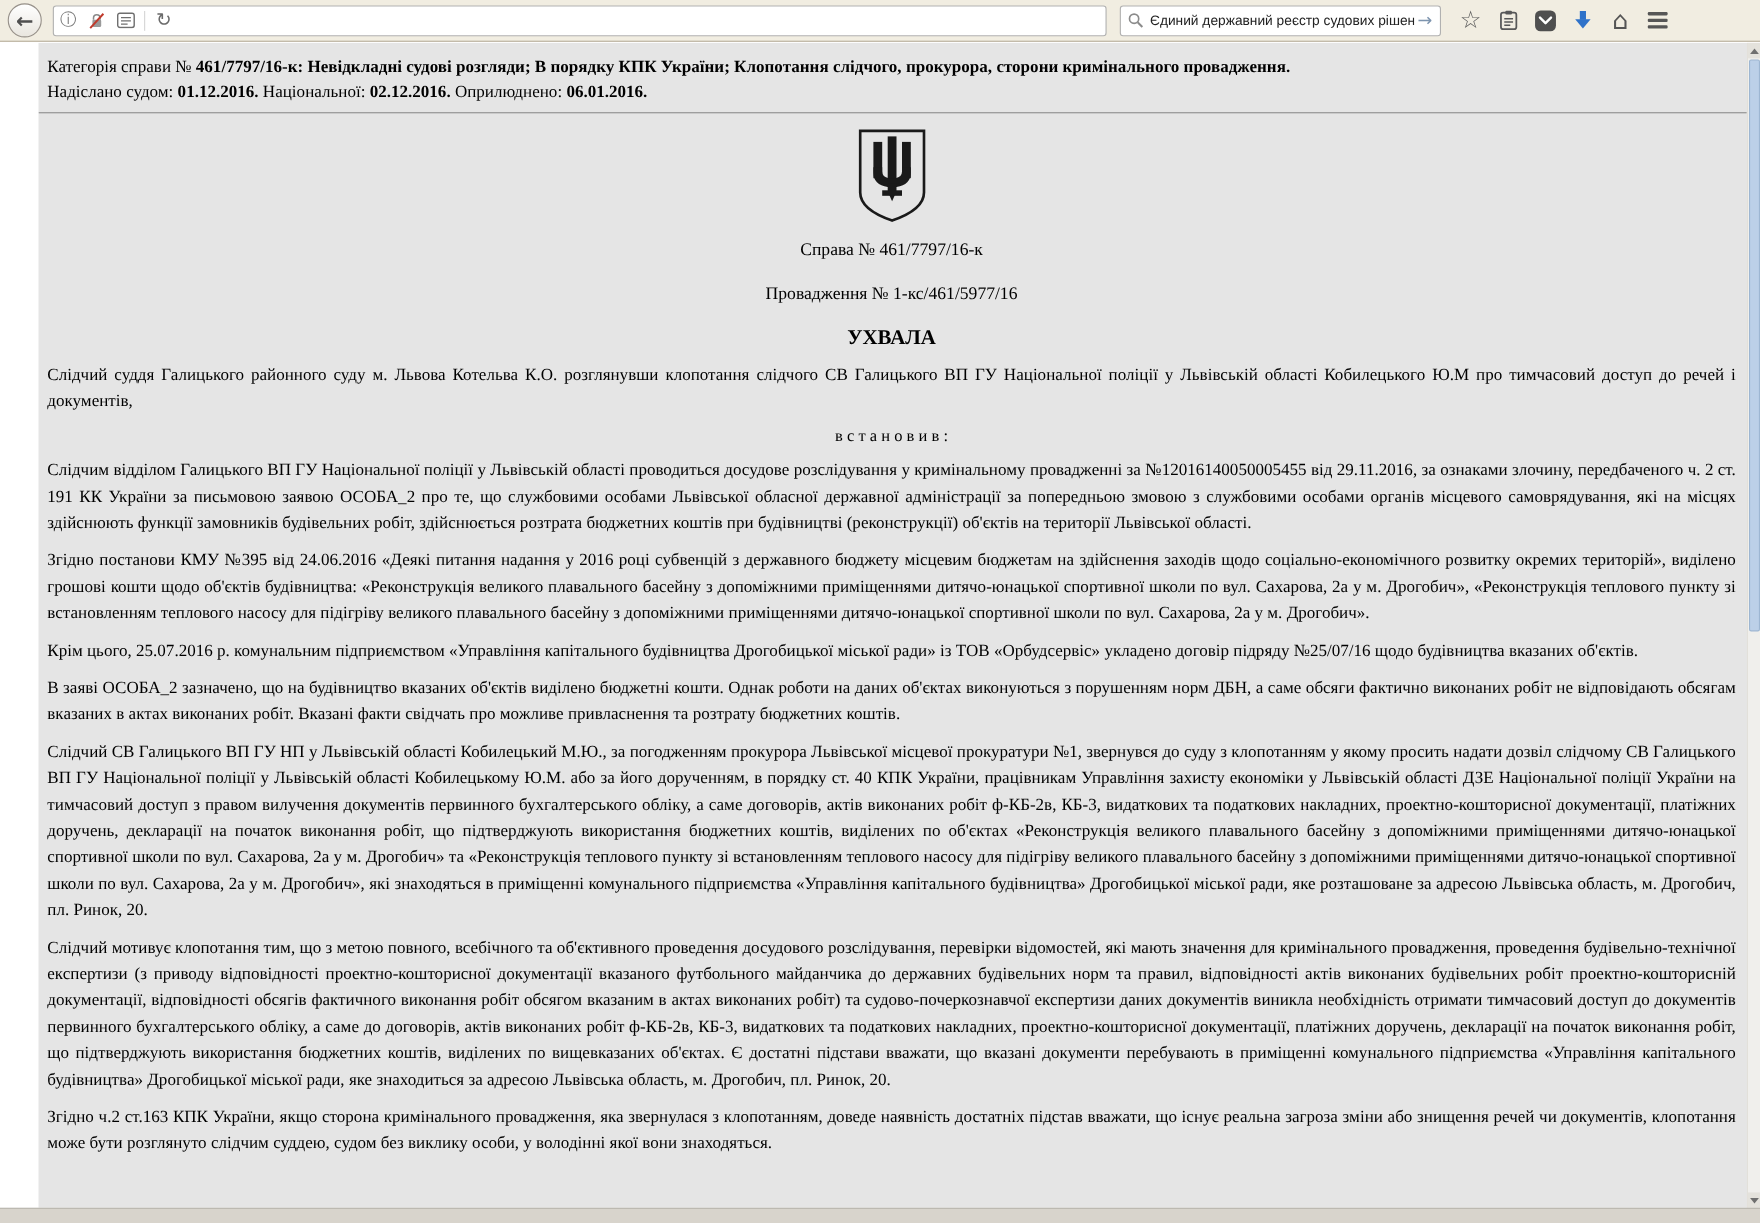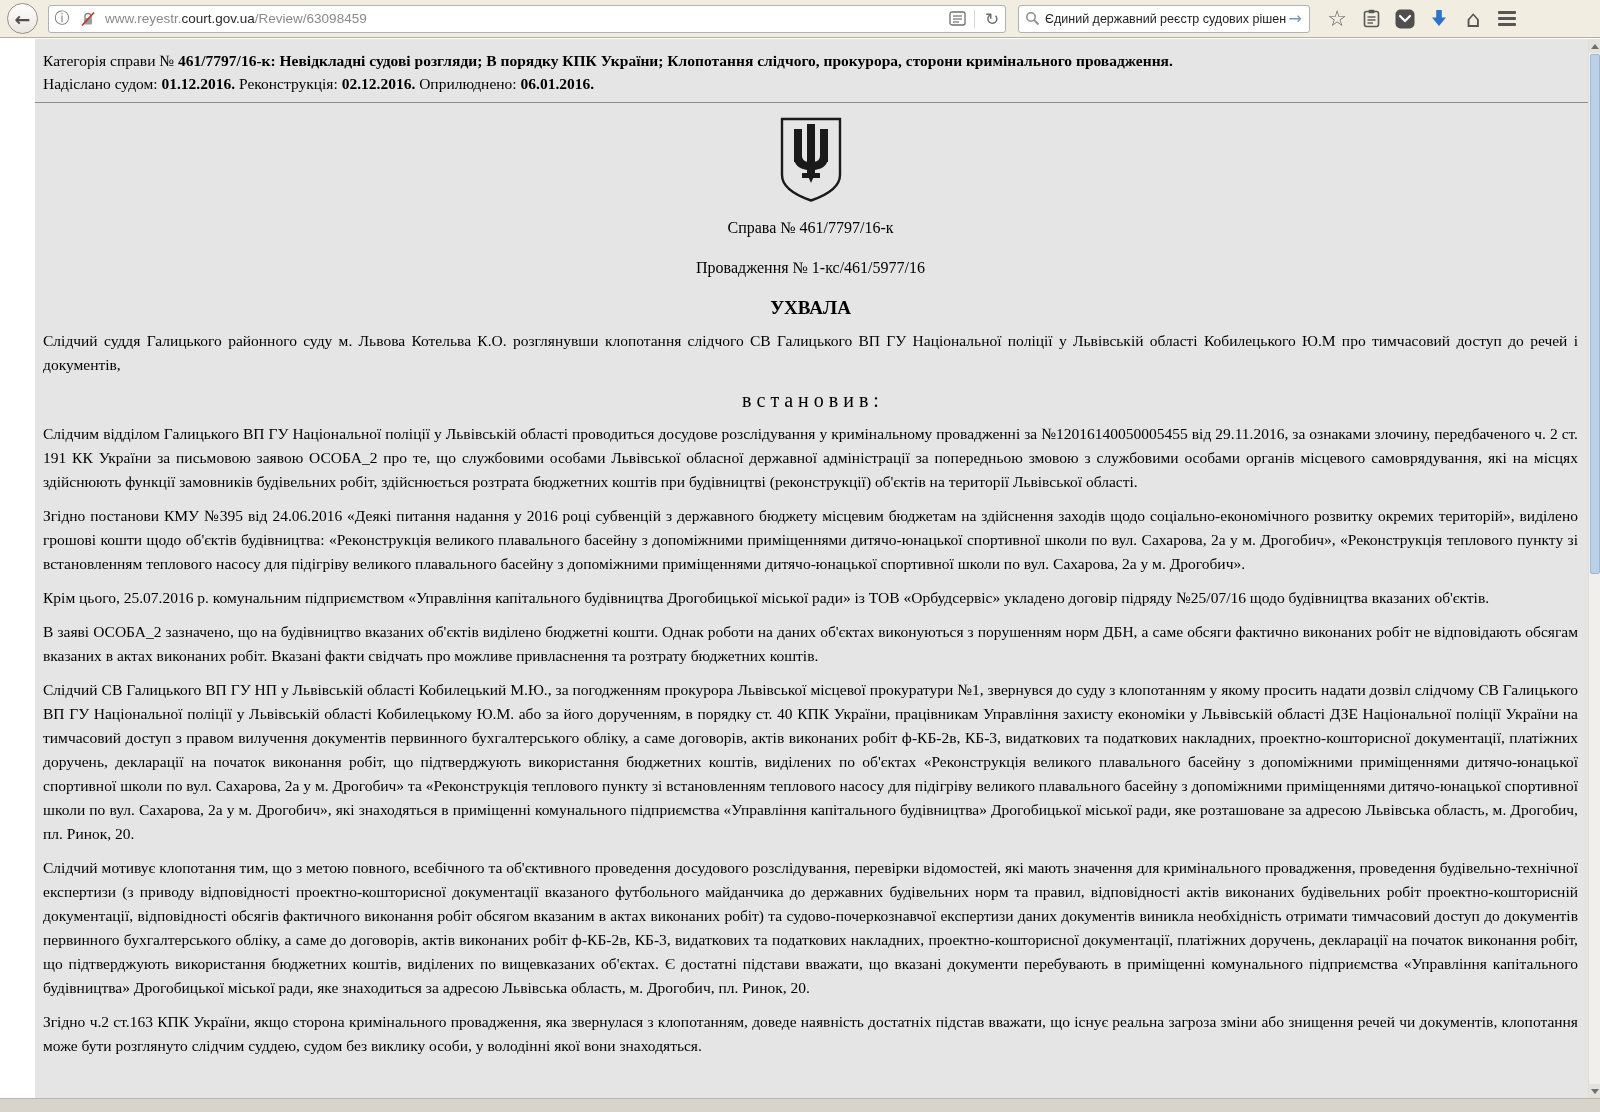--- a/index.html
+++ b/index.html
@@ -63,21 +63,21 @@
 
   .emblem-wrap{ display:flex; justify-content:center; margin:14px 0 10px 0; }
   .case-line{ text-align:center; font-size:16px; margin-top:16px; }
   .proc-line{ text-align:center; font-size:16px; margin-top:22px; }
   .doc-title{ text-align:center; font-weight:bold; font-size:19px; margin-top:20px; }
   .date-line{ position:relative; height:24px; margin-top:20px; font-size:15.5px; }
   .date-line .city{ position:absolute; left:592px; top:0; }
 
   .body-par{ font-size:15.5px; line-height:24px; text-align:justify; margin-top:10px; color:#000; }
   .intro-par{ margin-top:10px; }
-  .ustanoviv{ text-align:center; font-size:20px; margin-top:12px; }
+  .ustanoviv{ text-align:center; font-size:15px; margin-top:12px; }
 
   
   .vscroll{
     position:absolute; top:39px; right:0; width:12px; height:1059px;
     background:#f0efec; border-left:1px solid #e0ded9; z-index:9;
   }
   .vscroll .btn{
     position:absolute; left:0; width:12px; height:14px; background:#e4e2dc;
     display:flex; align-items:center; justify-content:center;
   }
@@ -107,21 +107,20 @@
     <span class="urlbar-icon">
       <span class="info-glyph">ⓘ</span>
     </span>
     <span class="urlbar-icon">
       <svg width="16" height="16" viewBox="0 0 16 16">
         <path d="M5 7 V5.5 a3 3 0 0 1 6 0 V7" fill="none" stroke="#8a8a8a" stroke-width="1.4"></path>
         <rect x="4" y="7" width="8" height="6.5" rx="1" fill="#9a9a9a"></rect>
         <line x1="2" y1="14.5" x2="14" y2="1.5" stroke="#c0392b" stroke-width="1.8"></line>
       </svg>
     </span>
-    <span class="url-text"><span>www.reyestr.</span><span class="domain">court.gov.ua</span><span>/Review/63098459</span></span>
     <span class="urlbar-right">
       <span class="urlbar-icon">
         <svg width="17" height="15" viewBox="0 0 17 15">
           <rect x="1" y="1" width="15" height="13" rx="2" fill="none" stroke="#6f6f6f" stroke-width="1.3"></rect>
           <line x1="4" y1="5" x2="13" y2="5" stroke="#6f6f6f" stroke-width="1.2"></line>
           <line x1="4" y1="8" x2="13" y2="8" stroke="#6f6f6f" stroke-width="1.2"></line>
           <line x1="4" y1="11" x2="10" y2="11" stroke="#6f6f6f" stroke-width="1.2"></line>
         </svg>
       </span>
       <span class="v-sep"></span>
@@ -187,21 +186,21 @@
 
   <div class="doc-header">
     <div>
       <span class="lbl">Категорія справи №</span>
       <b>461/7797/16-к:</b>
       <b>Невідкладні судові розгляди; В порядку КПК України; Клопотання слідчого, прокурора, сторони кримінального провадження.</b>
     </div>
     <div>
       <span class="lbl">Надіслано судом:</span>
       <b>01.12.2016.</b>
-      <span class="lbl">Реконструкція:</span>
+      <span class="lbl">Національної:</span>
       <b>02.12.2016.</b>
       <span class="lbl">Оприлюднено:</span>
       <b>06.01.2016.</b>
     </div>
   </div>
   <hr class="header-rule">
 
   <div class="emblem-wrap">
     <svg width="64" height="86" viewBox="0 0 64 86">
       <path d="M3 2 H61 V58 C61 70 48 78 32 83.5 C16 78 3 70 3 58 Z" fill="none" stroke="#1a1a1a" stroke-width="2.4"></path>

